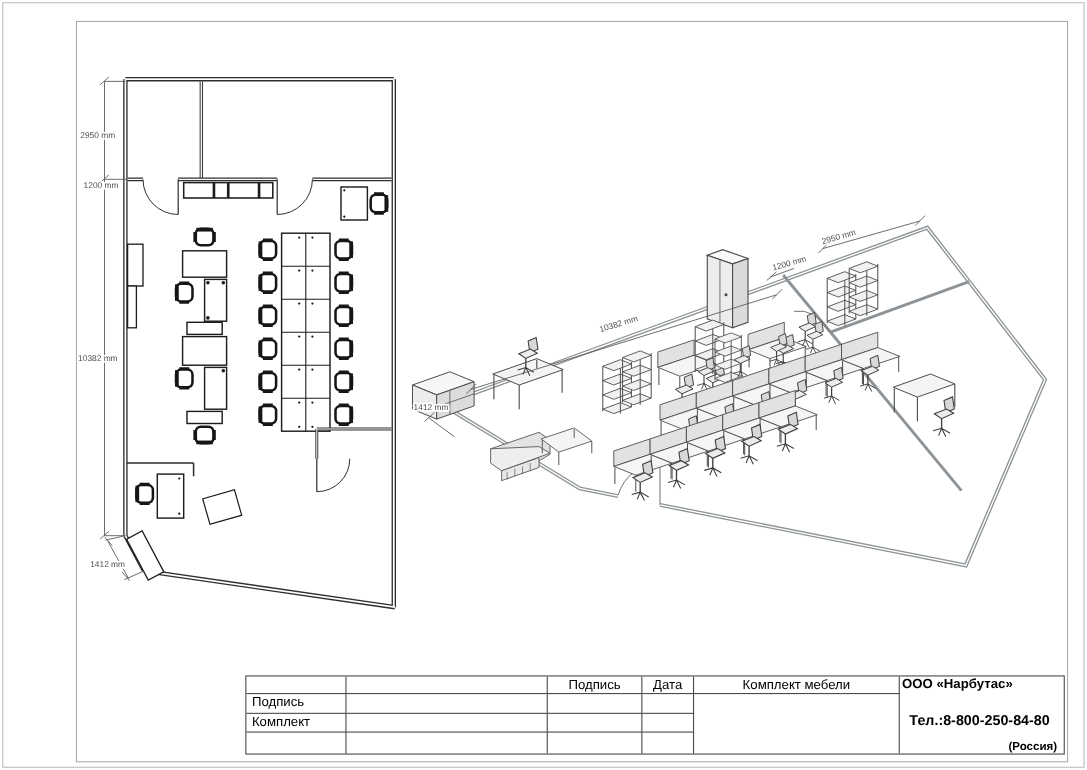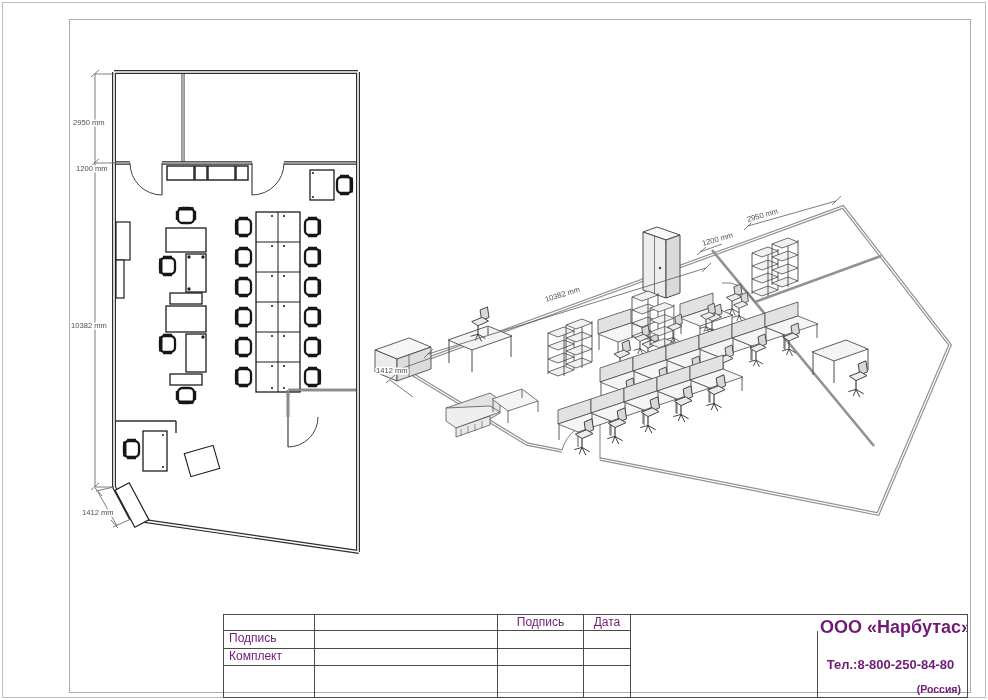--- a/index.html
+++ b/index.html
@@ -8,42 +8,42 @@
     font-family:"Liberation Sans",sans-serif;overflow:hidden;
   }
   .outer-border{position:absolute;left:2px;top:2px;right:2px;bottom:2px;border:1px solid #b9bfc2;}
   .inner-frame{position:absolute;left:69px;top:19px;width:900px;height:672px;border:1px solid #a7adb0;}
   svg text{font-family:"Liberation Sans",sans-serif;}
   .dim-label{font-size:7.6px;fill:#4d4d4d;paint-order:stroke;stroke:#ffffff;stroke-width:3px;stroke-linejoin:round;}
   .drawing-svg{position:absolute;left:0;top:0;}
 
   
   .title-block{
-    position:absolute;left:223px;top:614px;width:745px;height:84px;
+    position:absolute;left:223px;top:614px;width:745px;height:72px;
     display:grid;
     grid-template-columns:91px 183px 86px 47px 187px 1fr;
     grid-template-rows:16px 18px 17px 1fr;
     border:1px solid #4a4a4a;
     box-sizing:border-box;
-    color:#701a75;
+    color:#000000;
   }
   .tb-cell{
     border-right:1px solid #4a4a4a;border-bottom:1px solid #4a4a4a;
     box-sizing:border-box;overflow:hidden;white-space:nowrap;
     font-size:12px;line-height:1.15;
   }
   .tb-cell.last-row{border-bottom:none;}
   .tb-label{padding:1px 0 0 5px;}
   .tb-center{text-align:center;padding-top:1px;}
   .tb-company{
     grid-column:6;grid-row:1 / span 4;border-right:none;border-bottom:none;
     display:flex;flex-direction:column;justify-content:center;
     padding:2px 6px 2px 2px;box-sizing:border-box;
   }
-  .tb-company .co-name{font-size:18px;font-weight:700;}
+  .tb-company .co-name{font-size:12px;font-weight:700;}
   .tb-company .co-phone{font-size:13px;font-weight:700;text-align:center;margin-top:20px;}
   .tb-company .co-country{font-size:10.5px;font-weight:700;text-align:right;margin-top:10px;}
   .tb-set-body{grid-column:5;grid-row:2 / span 3;border-bottom:none;}
 </style>
 </head>
 <body>
 
 <div class="outer-border"></div>
 <div class="inner-frame"></div>
 
@@ -315,20 +315,21 @@
     </g>
   </g>
 </svg>
 
 <div class="title-block">
 
   <div class="tb-cell"></div>
   <div class="tb-cell"></div>
   <div class="tb-cell tb-center">Подпись</div>
   <div class="tb-cell tb-center">Дата</div>
+  <div class="tb-cell tb-center">Комплект мебели</div>
   <div class="tb-cell tb-company">
     <div class="co-name">ООО «Нарбутас»</div>
     <div class="co-phone">Тел.:8-800-250-84-80</div>
     <div class="co-country">(Россия)</div>
   </div>
 
   <div class="tb-cell tb-set-body"></div>
 
   <div class="tb-cell tb-label" style="grid-column:1;grid-row:2;">Подпись</div>
   <div class="tb-cell" style="grid-column:2;grid-row:2;"></div>

